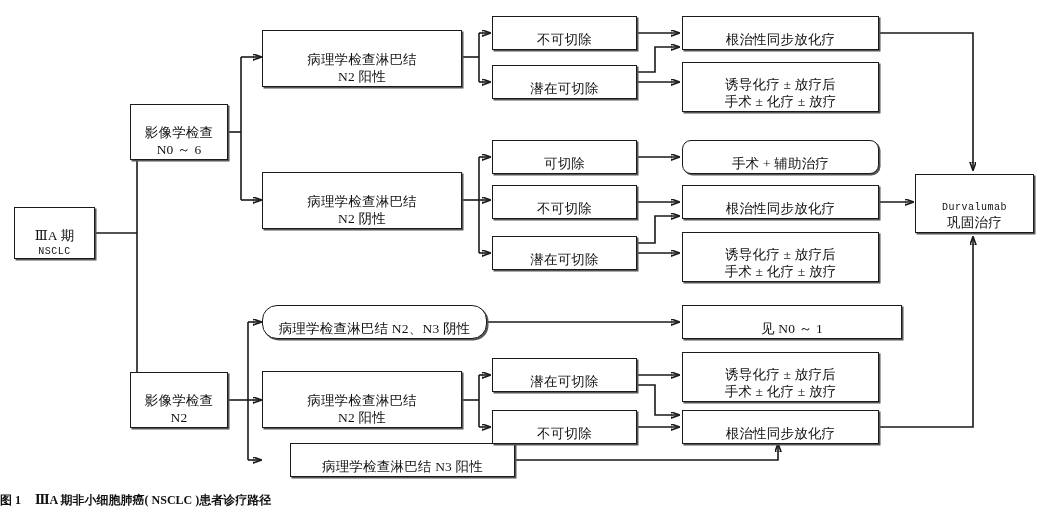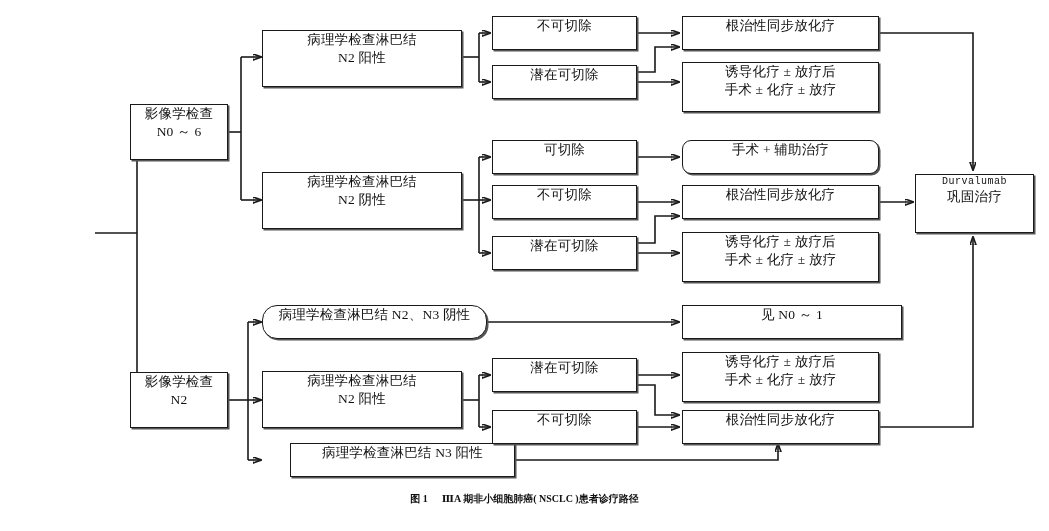--- a/index.html
+++ b/index.html
@@ -15,42 +15,42 @@
     overflow:hidden;
   }
   .node{
     position:absolute;
     box-sizing:border-box;
     border:1.5px solid #1a1a1a;
     background:#ffffff;
     display:flex;
     flex-direction:column;
     align-items:center;
-    justify-content:flex-start;
+    justify-content:flex-end;
     text-align:center;
     line-height:1.30;
     font-size:13.5px;
     letter-spacing:0.2px;
     z-index:3;
     box-shadow:1.5px 1.5px 0 #555;
   }
   .node .l1,.node .l2{display:block;white-space:nowrap;}
   .mono{font-family:"Liberation Mono","DejaVu Sans Mono",monospace;font-size:10px;letter-spacing:0.5px;}
   svg#wires{
     position:absolute;left:0;top:0;width:1049px;height:531px;z-index:1;
   }
   svg#wires path,svg#wires line{
     stroke:#1a1a1a;stroke-width:1.6px;fill:none;
   }
   .caption{
     position:absolute;
     left:0;right:0;
     top:492px;
-    text-align:center;
-    font-size:10px;
+    text-align:left;
+    font-size:12px;
     font-weight:bold;
     font-family:"Liberation Serif","DejaVu Serif",serif;
     z-index:4;
   }
   .caption .ttl{font-weight:bold;margin-right:14px;}
   .caption .txt{font-weight:bold;}
 </style>
 </head>
 <body>
 
@@ -125,20 +125,24 @@
 
     <path d="M487,460 L778,460 L778,444" marker-end="url(#ah)"></path>
 
     <path d="M879,33 L973,33 L973,170" marker-end="url(#ah)"></path>
 
     <path d="M879,202 L913,202" marker-end="url(#ah)"></path>
 
     <path d="M879,427 L973,427 L973,237" marker-end="url(#ah)"></path>
   </svg>
 
+  <div class="node" style="left:14px;top:207px;width:81px;height:52px;">
+    <span class="l1">ⅢA 期</span>
+    <span class="l2 mono">NSCLC</span>
+  </div>
 
   <div class="node" style="left:130px;top:104px;width:98px;height:56px;">
     <span class="l1">影像学检查</span>
     <span class="l2">N0 ～ 6</span>
   </div>
 
   <div class="node" style="left:130px;top:372px;width:98px;height:56px;">
     <span class="l1">影像学检查</span>
     <span class="l2">N2</span>
   </div>

